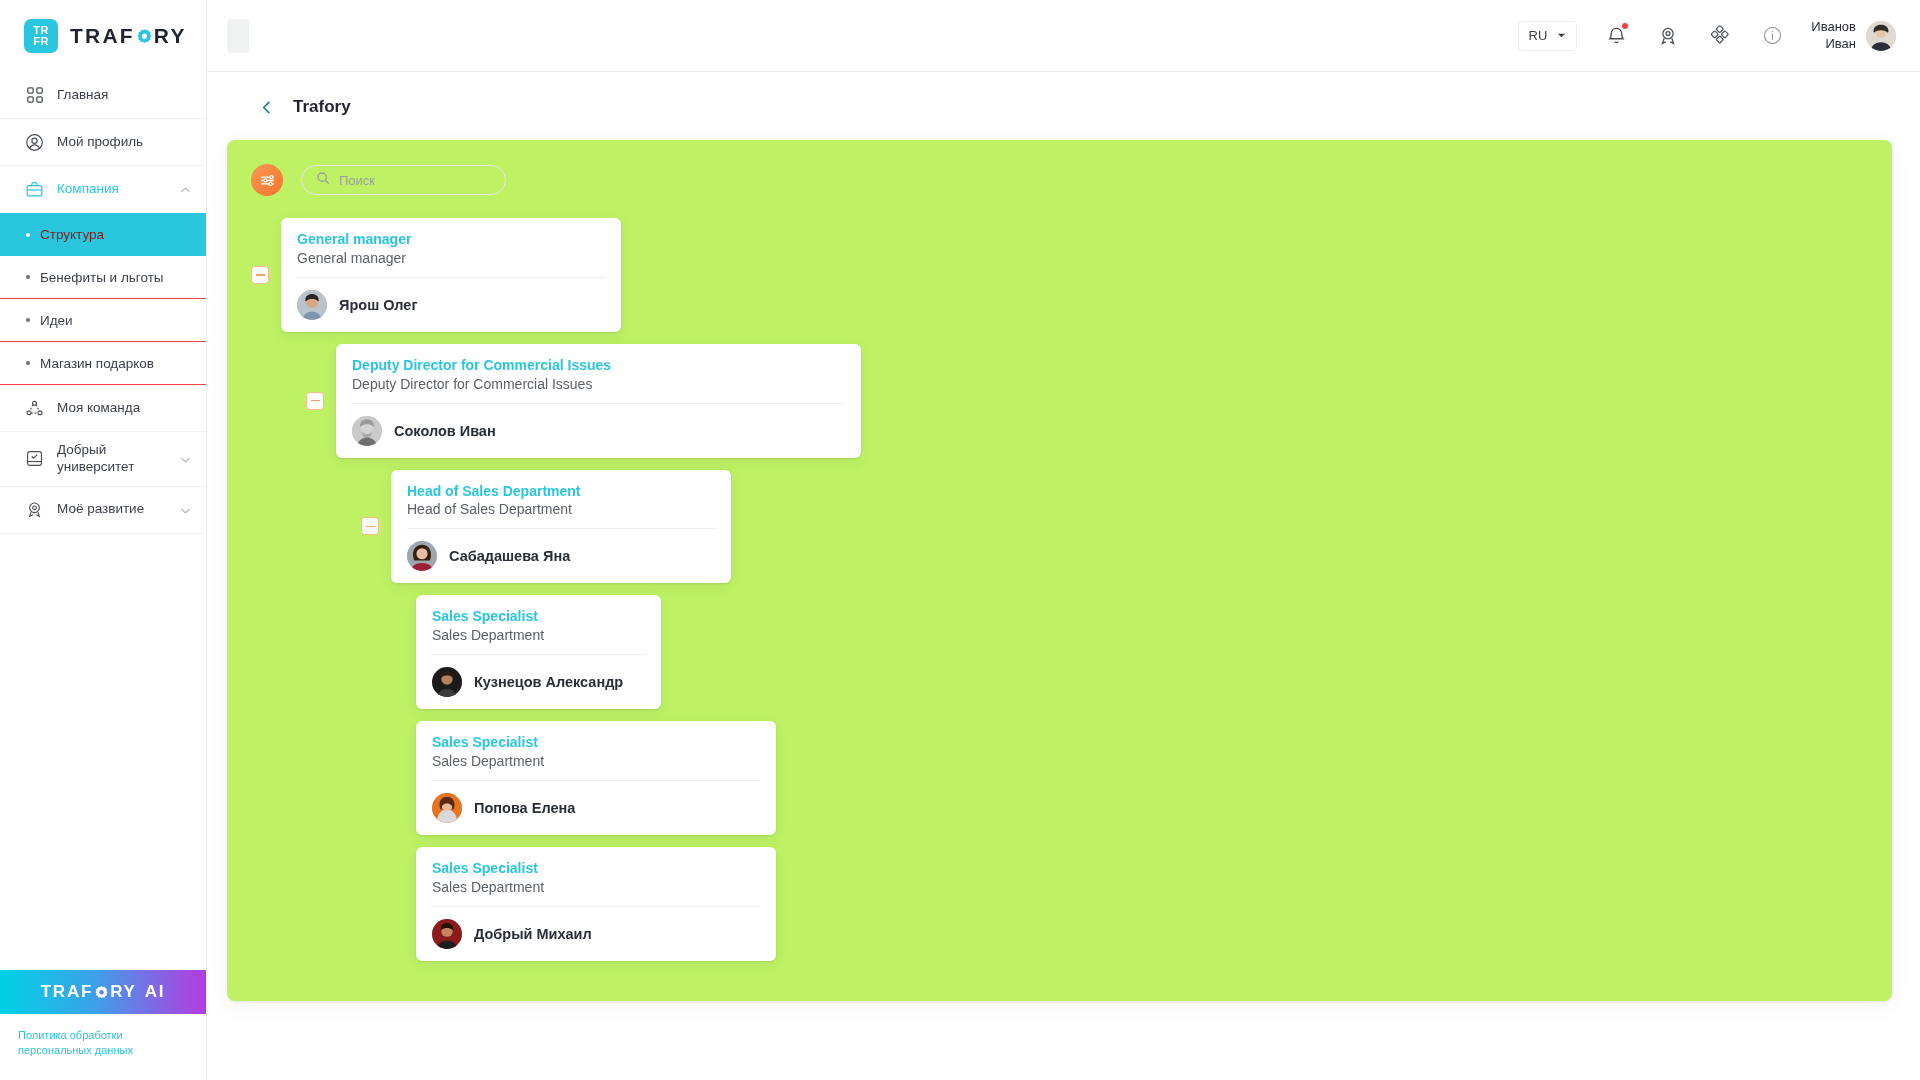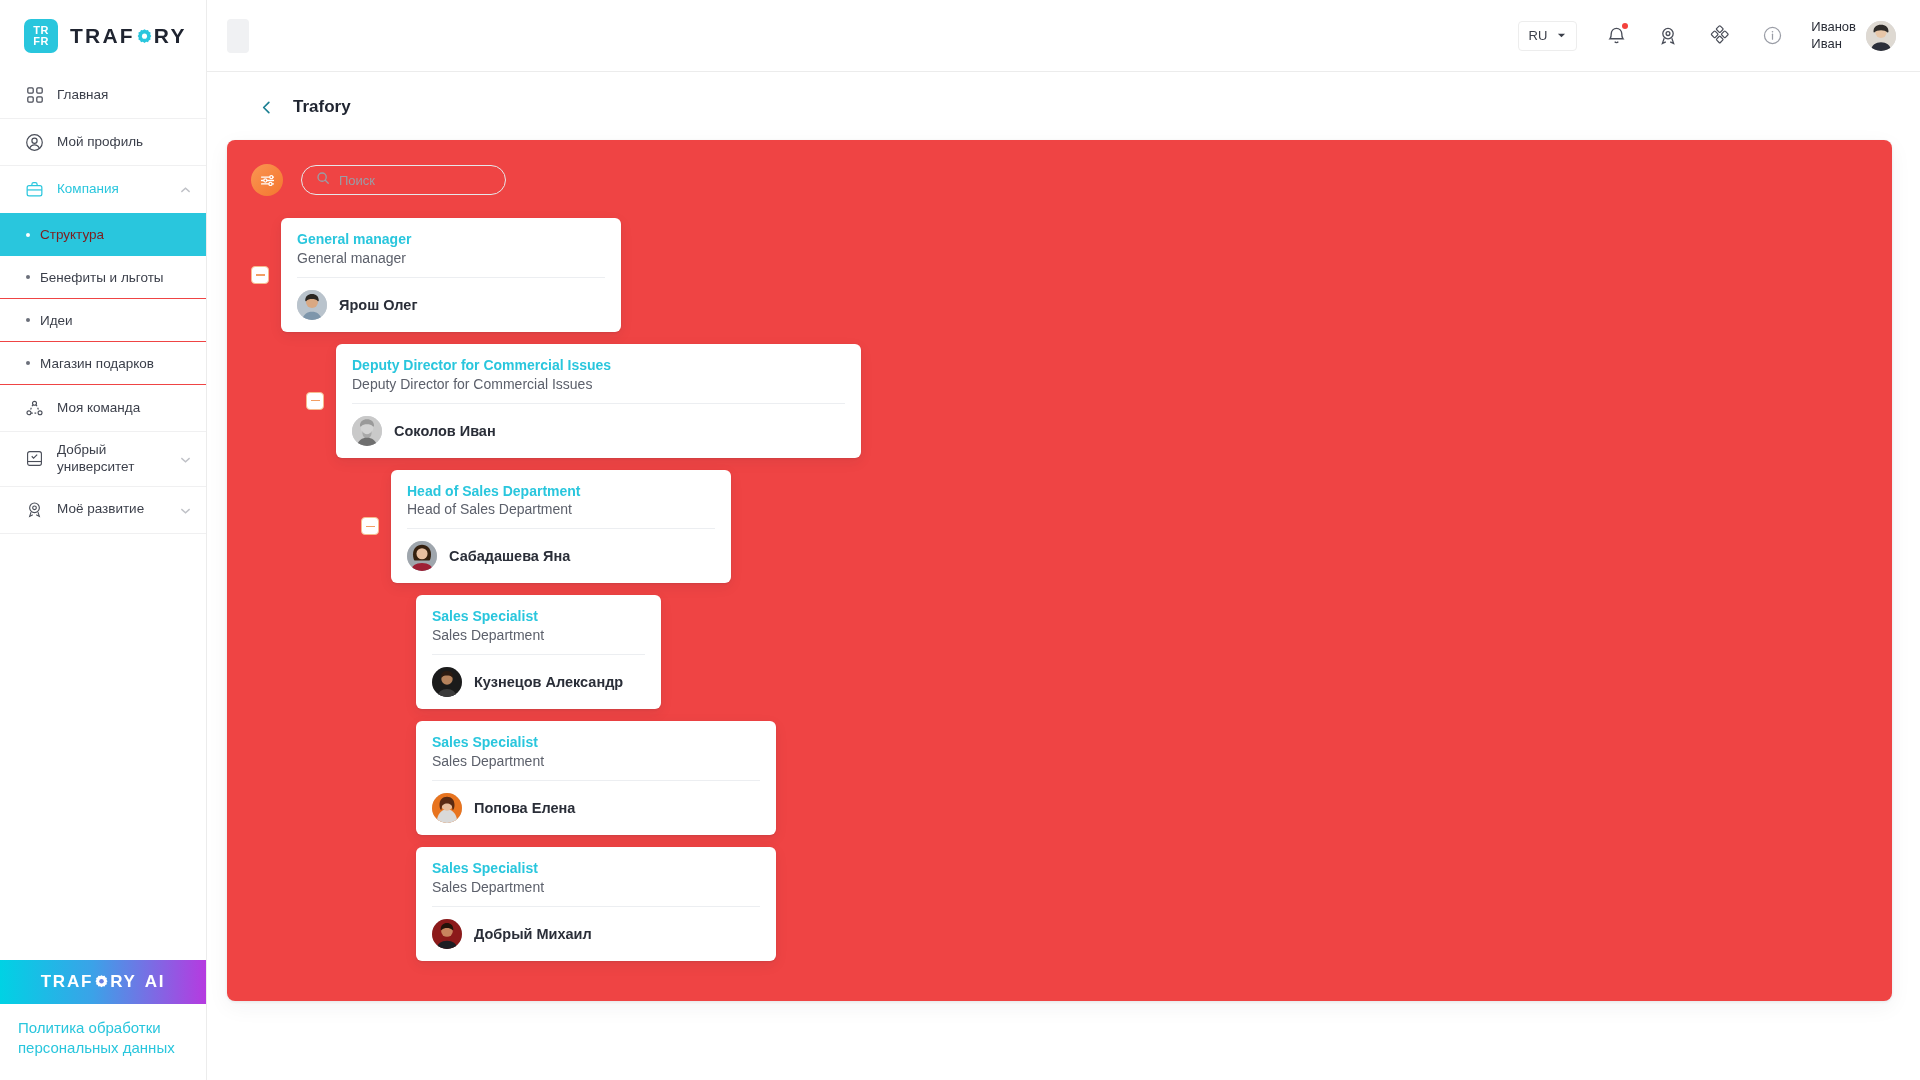--- a/index.html
+++ b/index.html
@@ -66,21 +66,21 @@
   .sidebar-footer { margin-top: auto; }
   .ai-banner {
     height: 44px;
     background: linear-gradient(90deg, #00d2e4 0%, #3ba2e8 45%, #b63ae0 100%);
     display: flex; align-items: center; justify-content: center;
     color: #ffffff; font-size: 17px; font-weight: 700; letter-spacing: 1.8px;
   }
   .ai-banner .gear { margin: 0 1px; display: inline-flex; }
   .policy {
     padding: 14px 18px 22px 18px;
-    font-size: 15px; line-height: 1.35; color: #29c6dd; cursor: pointer;
+    font-size: 11px; line-height: 1.35; color: #29c6dd; cursor: pointer;
   }
 
   
   .main { flex: 1 1 auto; display: flex; flex-direction: column; background: #ffffff; }
 
   .topbar {
     height: 72px; display: flex; align-items: center;
     border-bottom: 1px solid #ececec; background:#fff;
     padding: 0 24px 0 20px;
   }
@@ -94,41 +94,41 @@
     border: 1px solid #ededed; border-radius: 4px;
     height: 30px; padding: 0 10px; font-size: 13px; color: #3b3f4a; cursor: pointer;
   }
   .icon-btn { width: 26px; height: 26px; cursor: pointer; position: relative;
               display:flex; align-items:center; justify-content:center; }
   .badge-dot {
     position: absolute; top: 0px; right: 1px; width: 6px; height: 6px;
     background: #f4413c; border-radius: 50%;
   }
   .user-chip { display: flex; align-items: center; gap: 10px; cursor: pointer; }
-  .user-name { font-size: 13px; color: #2a2e38; text-align: left; line-height: 1.25; }
+  .user-name { font-size: 13px; color: #2a2e38; text-align: right; line-height: 1.25; }
   .avatar-sm {
     width: 30px; height: 30px; border-radius: 50%; overflow: hidden; flex: 0 0 30px;
     background: #d8d8dc;
   }
 
   
   .content { flex: 1 1 auto; background: #ffffff; padding: 0; overflow: hidden; }
   .page-head {
     display: flex; align-items: center; gap: 14px;
     padding: 22px 0 20px 26px; margin: 0 0 0 20px;
   }
   .back-btn {
     width: 26px; height: 26px; border-radius: 50%;
     display:flex; align-items:center; justify-content:center; cursor: pointer;
   }
   .page-title { font-size: 17px; font-weight: 700; color: #1f2430; }
 
   .card-surface {
     margin: 0 28px 0 20px;
-    background: #ef4444;
+    background: #bef264;
     border-radius: 8px;
     box-shadow: 0 1px 3px rgba(30,40,60,.09), 0 6px 22px rgba(30,40,60,.05);
     min-height: 690px;
     padding: 20px 24px 28px 24px;
   }
 
   .toolbar { display: flex; align-items: center; gap: 18px; padding: 4px 0 16px 0; }
   .filter-btn {
     width: 32px; height: 32px; border-radius: 50%;
     background: linear-gradient(135deg,#fa9652,#f4762f);

